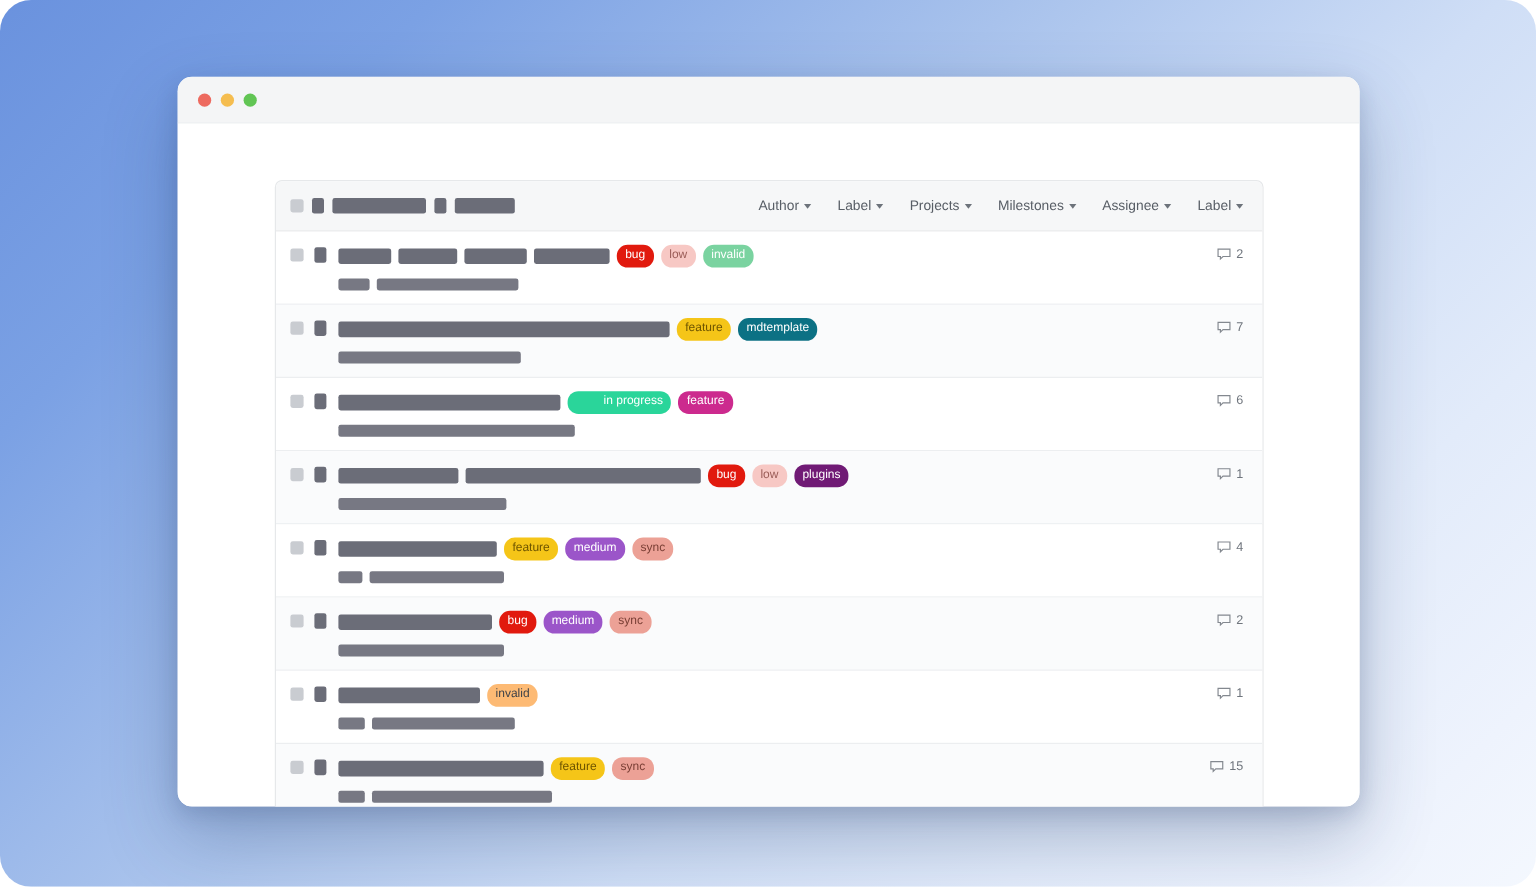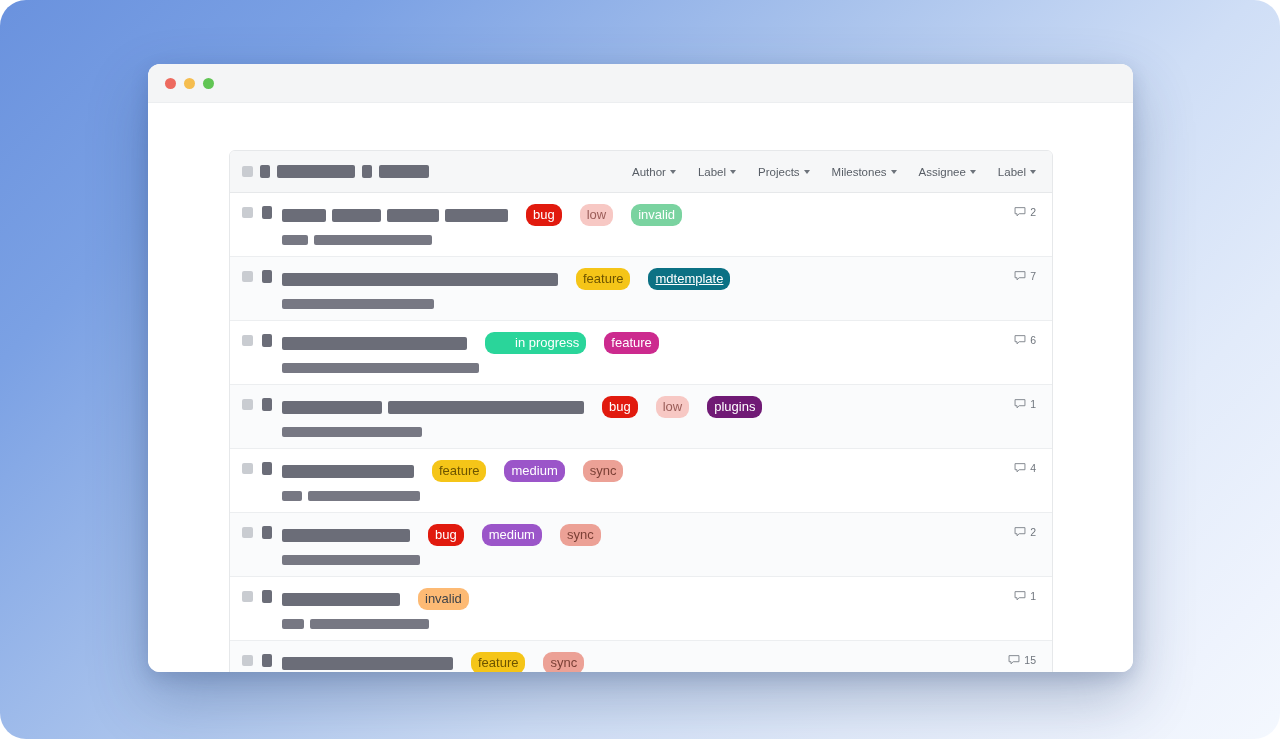--- a/index.html
+++ b/index.html
@@ -184,29 +184,28 @@
   }
   .bar.sub {
     height: 10px;
     background: #6b6d78;
     border-radius: 2px;
     opacity: .92;
   }
 
   
   .label {
-    font-size: 13px;
+    font-size: 10px;
     line-height: 1;
     padding: 4px 7px 5px;
     border-radius: 9px;
     white-space: nowrap;
     flex: none;
     font-weight: 400;
     cursor: pointer;
-    margin-left: 12px;
   }
 
   
   .comments {
     display: flex;
     align-items: center;
     gap: 4px;
     flex: none;
     margin-left: 10px;
     margin-top: 2px;
@@ -297,21 +296,21 @@
                 <span class="ccount">2</span>
               </div>
             </div>
             <div class="row alt">
               <span class="row-check"></span>
               <span class="row-icon"></span>
               <div class="row-body">
                 <div class="line1">
                   <span class="bar" style="width: 276px;"></span>
                   <span class="label" style="background: rgb(245, 197, 24); color: rgb(109, 84, 0);">feature</span>
-                  <span class="label" style="background: rgb(12, 113, 132); color: rgb(255, 255, 255); text-decoration: underline;">mdtemplate</span>
+                  <span class="label" style="background: rgb(12, 113, 132); color: rgb(255, 255, 255);">mdtemplate</span>
                 </div>
                 <div class="line2">
                   <span class="bar sub" style="width: 152px;"></span>
                 </div>
               </div>
               <div class="comments">
                 <span>
                   <svg width="12" height="12" viewBox="0 0 16 16" aria-hidden="true">
                     <path fill="none" stroke="#83888f" stroke-width="1.3" d="M1.4 2.2h13.2v8.1H6.9L4 13.1v-2.8H1.4z"></path>
                   </svg>

